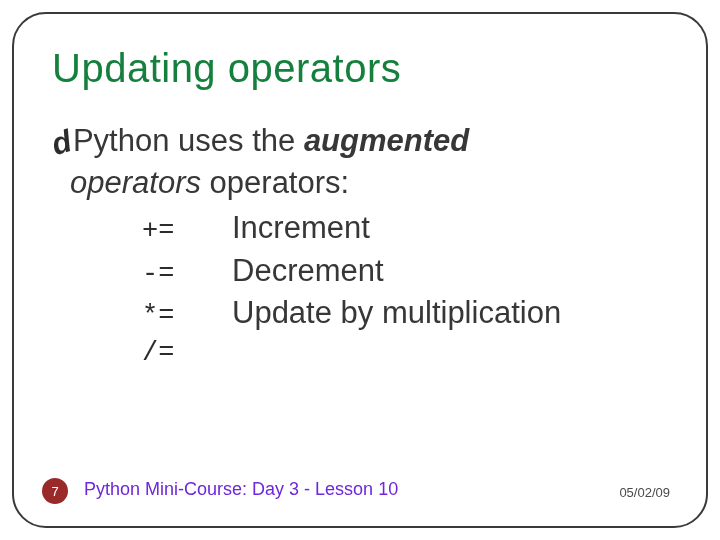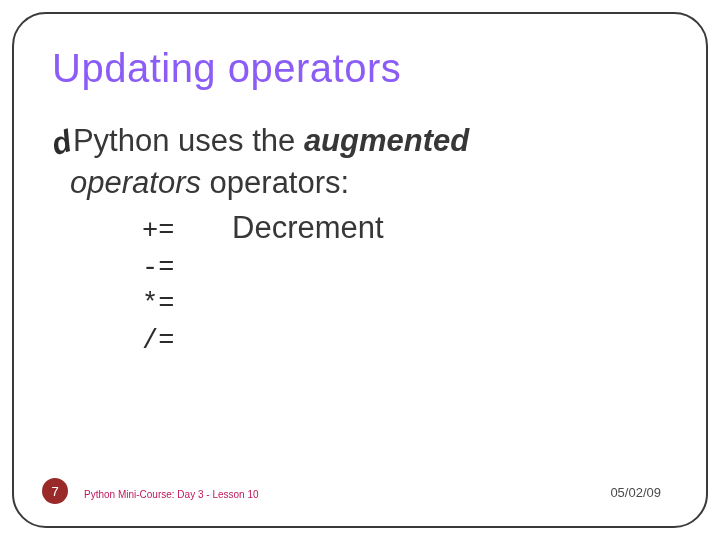--- a/index.html
+++ b/index.html
@@ -16,21 +16,21 @@
     top: 12px;
     left: 12px;
     right: 12px;
     bottom: 12px;
     border: 2px solid #3a3a3a;
     border-radius: 34px;
     padding: 32px 38px 20px 38px;
   }
   .title {
     font-size: 40px;
-    color: #8b5cf6;
+    color: #15803d;
     font-weight: 400;
     margin-bottom: 30px;
     letter-spacing: 0.5px;
   }
   .body {
     font-size: 31px;
     color: #373737;
     line-height: 1.28;
   }
   .lead {
@@ -91,26 +91,26 @@
     color: #fff;
     font-size: 13px;
     display: flex;
     align-items: center;
     justify-content: center;
   }
   .footer-text {
     position: absolute;
     left: 70px;
     bottom: 4px;
-    font-size: 10px;
-    color: #be185d;
+    font-size: 18px;
+    color: #6d28d9;
   }
   .footer-date {
     position: absolute;
-    right: 45px;
+    right: 36px;
     bottom: 4px;
     font-size: 13px;
     color: #4a4a4a;
   }
 </style>
 </head>
 <body>
 
 <div class="slide">
   <h1 class="title">Updating operators</h1>
@@ -122,27 +122,29 @@
         <span>Python uses the </span><span class="augmented">augmented</span>
       </span>
     </div>
     <div class="line2">
       <span>operators</span><span class="operators-colon"> operators:</span>
     </div>
 
     <div class="op-table">
       <div class="op-row">
         <span class="op-sym">+=</span>
+        <span class="op-desc">Increment</span>
+      </div>
+      <div class="op-row">
+        <span class="op-sym">-=</span>
         <span class="op-desc">Decrement</span>
       </div>
       <div class="op-row">
-        <span class="op-sym">-=</span>
-      </div>
-      <div class="op-row">
         <span class="op-sym">*=</span>
+        <span class="op-desc">Update by multiplication</span>
       </div>
       <div class="op-row">
         <span class="op-sym">/=</span>
       </div>
     </div>
   </div>
 
   <div class="footer">
     <div class="page-badge">7</div>
     <div class="footer-text">Python Mini-Course: Day 3 - Lesson 10</div>

